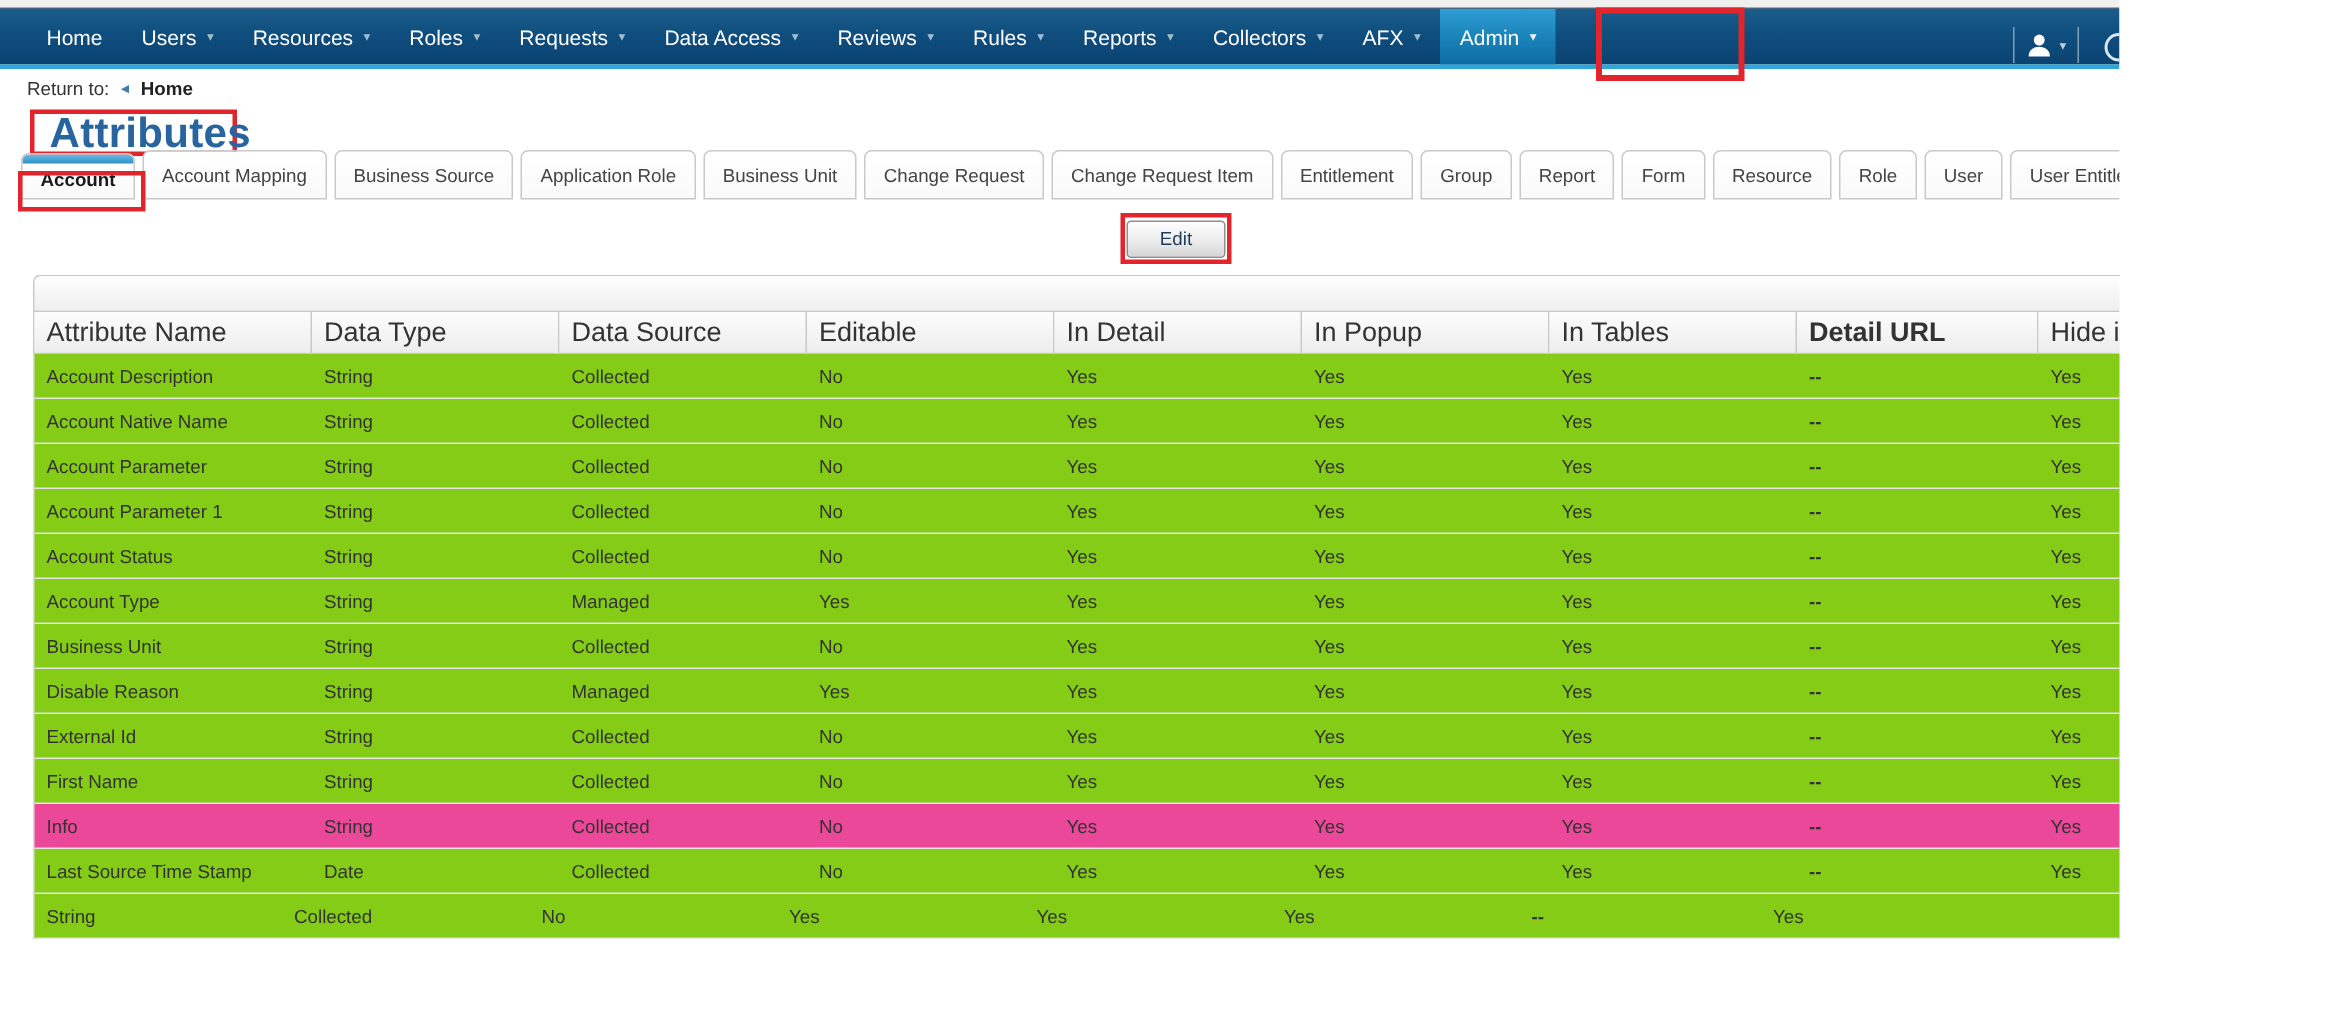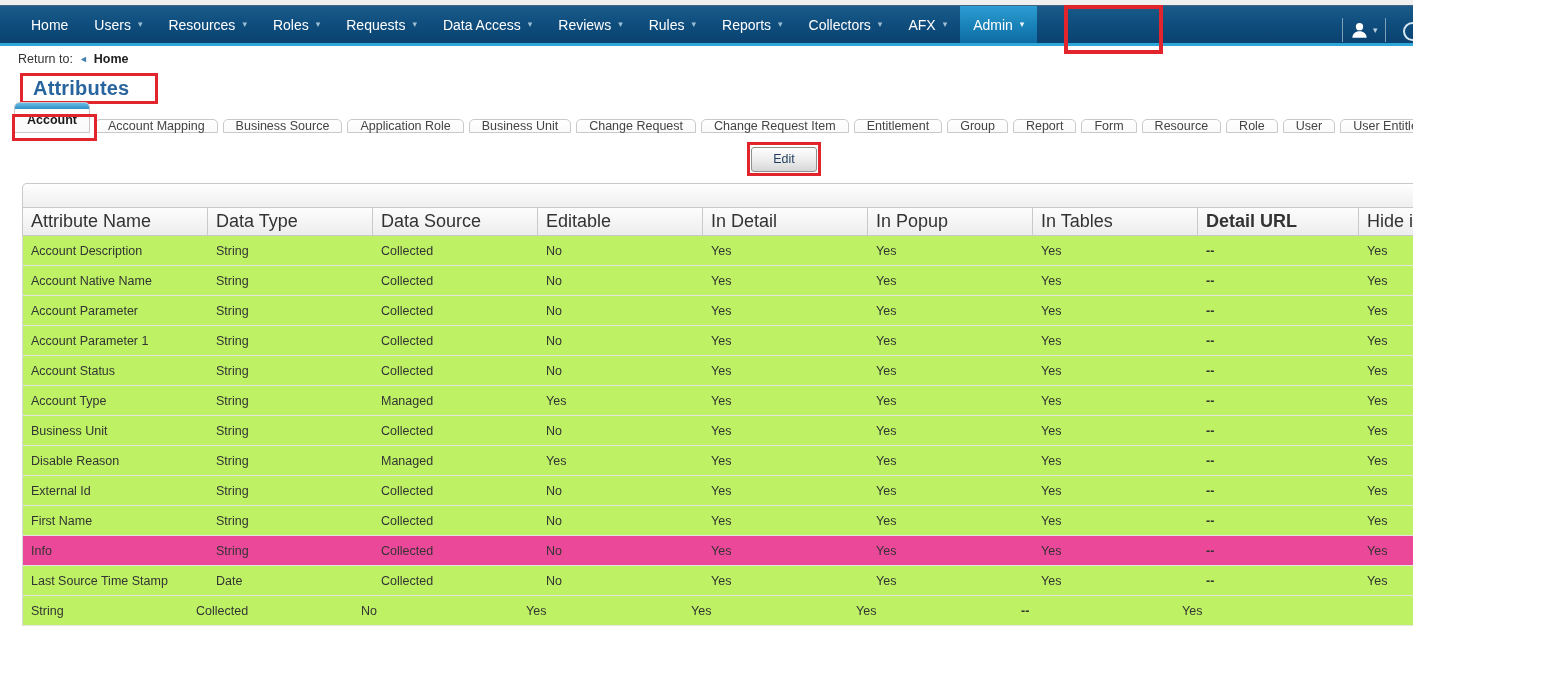--- a/index.html
+++ b/index.html
@@ -27,25 +27,25 @@
   .user-caret { color:#b9cfdd; font-size:9px; }
   .help-circle { position:absolute; left:1403px; top:16px; width:19px; height:19px; border:2px solid #d7e7f2; border-radius:50%; }
 
   
   .breadcrumb { position:absolute; left:18px; top:52px; font-size:12.5px; color:#333; display:flex; align-items:center; gap:6px; }
   .bc-tri { color:#4180ab; font-size:9px; }
   .bc-home { font-weight:bold; color:#222; cursor:pointer; }
 
   
   .title-box { position:absolute; left:20px; top:73px; width:138px; height:31px; border:3px solid #e2242c; display:flex; align-items:center; padding-left:10px; }
-  .title-box h1 { font-size:20px; font-weight:bold; color:#28649e; letter-spacing:.2px; }
+  .title-box h1 { font-size:28px; font-weight:bold; color:#28649e; letter-spacing:.2px; }
 
   
   .tabs { position:absolute; left:14px; top:102px; display:flex; align-items:flex-end; gap:5px; height:31px; white-space:nowrap; }
-  .tab { height:14px; border:1px solid #c9c9c9; border-radius:5px 5px 0 0;
+  .tab { height:33px; border:1px solid #c9c9c9; border-radius:5px 5px 0 0;
          background:linear-gradient(180deg,#ffffff,#fafafa); padding:0 12px;
          display:flex; align-items:center; font-size:12.5px; color:#444; cursor:pointer; }
   .tab.active { height:31px; font-weight:bold; color:#1a1a1a; position:relative; overflow:hidden; padding-top:5px; }
   .tab.active::before { content:""; position:absolute; left:0; top:0; right:0; height:6px;
          background:linear-gradient(180deg,#6cbce6,#2f8fc5); border-radius:4px 4px 0 0; }
 
   
   .edit-box { position:absolute; left:747px; top:142px; width:74px; height:34px; border:3px solid #e2242c;
               display:flex; align-items:center; justify-content:center; }
   .edit-btn { width:66px; height:25px; background:linear-gradient(180deg,#fefefe 0%,#ececec 55%,#d6d6d6 100%);
@@ -54,21 +54,21 @@
 
   
   .panel { position:absolute; left:22px; top:183px; width:1540px; }
   .panel-top { height:24px; background:linear-gradient(180deg,#fefefe,#efefef);
                border:1px solid #c9c9c9; border-bottom:none; border-radius:5px 5px 0 0; }
   .thead { display:flex; height:29px; background:linear-gradient(180deg,#fbfbfb,#ececec);
            border-top:1px solid #c9c9c9; border-bottom:1px solid #c9c9c9; border-left:1px solid #c9c9c9; }
   .th { padding-left:8px; display:flex; align-items:center; font-size:18px; color:#333;
         border-right:1px solid #c9c9c9; background:linear-gradient(180deg,#fdfdfd,#ededed); cursor:pointer; }
   .tbody { border-left:1px solid #d8d8d8; }
-  .tr { display:flex; height:30px; border-bottom:1px solid #e4e4e4; background:#bef264; cursor:pointer; }
+  .tr { display:flex; height:30px; border-bottom:1px solid #e4e4e4; background:#84cc16; cursor:pointer; }
   .tr.highlight { background:#ec4899; }
   .td { padding-left:8px; display:flex; align-items:center; font-size:12.5px; color:#333; overflow:hidden; white-space:nowrap; }
   .c0 { width:185px; } .c1 { width:165px; } .c2 { width:165px; } .c3 { width:165px; }
   .c4 { width:165px; } .c5 { width:165px; } .c6 { width:165px; } .c7 { width:161px;font-weight:bold; } .c8 { width:150px; }
 
   
   .hl-box { position:absolute; border:3px solid #e2242c; pointer-events:none; }
   .hl-admin   { left:1064px; top:5px;  width:99px; height:49px; border-width:4px; }
   .hl-account { left:12px;  top:114px; width:85px; height:27px; z-index:5; }
 </style>

